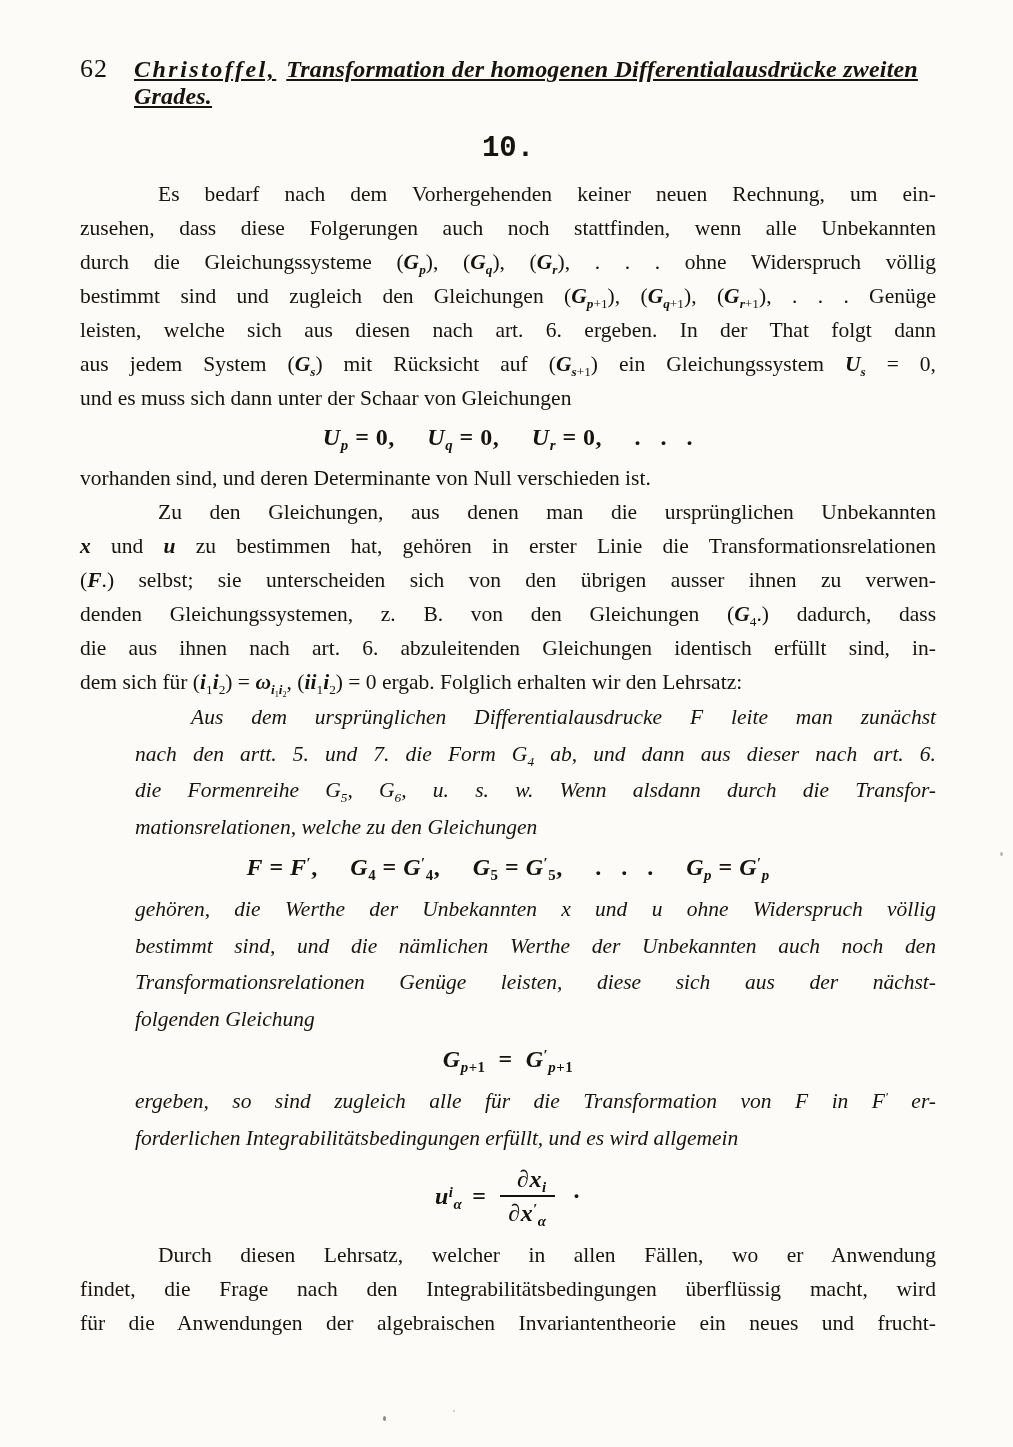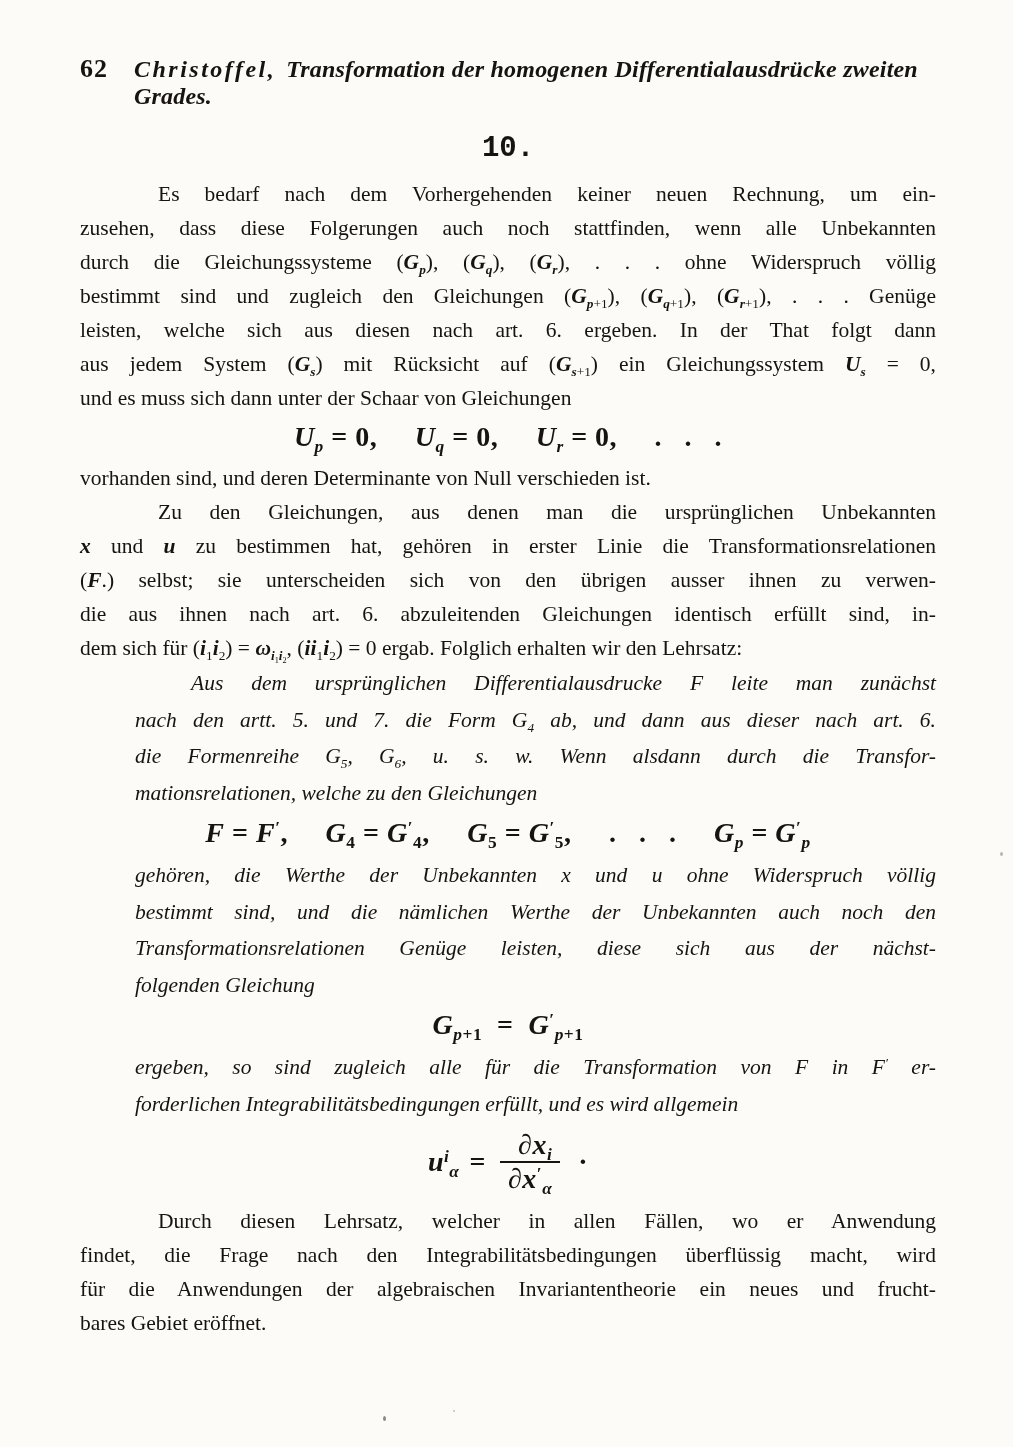--- a/index.html
+++ b/index.html
@@ -10,22 +10,22 @@
     height: 1447px;
     margin: 0 auto;
     background: #fcfbf8;
     color: #17130e;
     font-family: "Liberation Serif", "DejaVu Serif", serif;
     overflow: hidden;
   }
   .inner { position:absolute; left:80px; top:54px; width:856px; }
 
   .header { display:flex; align-items:baseline; }
-  .pagenum { font-weight:700; font-size:26px; margin-right:26px; letter-spacing:1px;text-align:right; }
-  .running { font-style:italic; font-weight:700; font-size:24px; flex:1; letter-spacing:0.2px; }
+  .pagenum { font-weight:400; font-size:26px; margin-right:26px; letter-spacing:1px;text-align:right; }
+  .running { font-style:italic; font-weight:700; font-size:24px; flex:1; letter-spacing:0.2px;text-decoration:underline; }
   .running .author { letter-spacing:2.5px; margin-right:10px; }
 
   .section-no { text-align:center; font-weight:700; font-size:29px; margin-top:22px;font-family:Liberation Mono, monospace; }
 
   .text-body { margin-top:12px; font-size:21.5px; }
 
   .para { font-weight:400; }
   .para.roman { line-height:34px; }
   .para.italic { font-style:italic; line-height:36.5px; margin-left:55px; }
 
@@ -37,21 +37,21 @@
   
   .para.roman i, .equation i { font-weight:700; }
 
   sub, sup { font-size:62%; line-height:0; }
   sub { vertical-align:-0.35em; }
   sup { vertical-align:0.5em; }
 
   .equation {
     text-align:center;
     white-space:pre;
-    font-size:28px;
+    font-size:24px;
     line-height:38px;
     margin:3px 0 5px;
     font-weight:700;
     letter-spacing:0.5px;
   }
   .equation.frac-eq {
     display:flex; align-items:center; justify-content:center;
     line-height:26px; margin:10px 0 12px; white-space:normal;
   }
   .frac { display:inline-flex; flex-direction:column; text-align:right;
@@ -90,20 +90,21 @@
           <div class="line last">und es muss sich dann unter der Schaar von Gleichungen</div>
         </div>
         <div class="equation"><i>U</i><sub><i>p</i></sub> = 0,     <i>U</i><sub><i>q</i></sub> = 0,     <i>U</i><sub><i>r</i></sub> = 0,     .   .   .</div>
         <div class="para roman">
           <div class="line last">vorhanden sind, und deren Determinante von Null verschieden ist.</div>
         </div>
         <div class="para roman">
           <div class="line indent">Zu den Gleichungen, aus denen man die ursprünglichen Unbekannten</div>
           <div class="line"><i>x</i> und <i>u</i> zu bestimmen hat, gehören in erster Linie die Transformationsrelationen</div>
           <div class="line">(<i>F</i>.) selbst; sie unterscheiden sich von den übrigen ausser ihnen zu verwen-</div>
+          <div class="line">denden Gleichungssystemen, z. B. von den Gleichungen (<i>G</i><sub>4</sub>.) dadurch, dass</div>
           <div class="line">die aus ihnen nach art. 6. abzuleitenden Gleichungen identisch erfüllt sind, in-</div>
           <div class="line last">dem sich für (<i>i</i><sub>1</sub><i>i</i><sub>2</sub>) = <i>ω</i><sub><i>i</i><sub>1</sub><i>i</i><sub>2</sub></sub>, (<i>ii</i><sub>1</sub><i>i</i><sub>2</sub>) = 0 ergab.  Folglich erhalten wir den Lehrsatz:</div>
         </div>
         <div class="para italic">
           <div class="line indent">Aus dem ursprünglichen Differentialausdrucke F leite man zunächst</div>
           <div class="line">nach den artt. 5. und 7. die Form G<sub>4</sub> ab, und dann aus dieser nach art. 6.</div>
           <div class="line">die Formenreihe G<sub>5</sub>, G<sub>6</sub>, u. s. w.   Wenn alsdann durch die Transfor-</div>
           <div class="line last">mationsrelationen, welche zu den Gleichungen</div>
         </div>
         <div class="equation"><i>F</i> = <i>F</i><sup>′</sup>,     <i>G</i><sub>4</sub> = <i>G</i><sup>′</sup><sub>4</sub>,     <i>G</i><sub>5</sub> = <i>G</i><sup>′</sup><sub>5</sub>,     .   .   .     <i>G</i><sub><i>p</i></sub> = <i>G</i><sup>′</sup><sub><i>p</i></sub></div>
@@ -124,21 +125,20 @@
           <span class="frac">
             <span class="num">∂<i>x</i><sub><i>i</i></sub></span>
             <span class="den">∂<i>x</i><sup>′</sup><sub><i>α</i></sub></span>
           </span>
           <span class="tail">·</span>
         </div>
         <div class="para roman">
           <div class="line indent">Durch diesen Lehrsatz, welcher in allen Fällen, wo  er Anwendung</div>
           <div class="line">findet, die Frage nach den Integrabilitätsbedingungen überflüssig macht, wird</div>
           <div class="line">für die Anwendungen der algebraischen Invariantentheorie ein neues und frucht-</div>
-          <div class="line last">bares Gebiet eröffnet.</div>
         </div>
       </div>
 
   </div>
   <div class="speck s1"></div>
   <div class="speck s2"></div>
   <div class="speck s3"></div>
 </div>
 
 </body></html>

